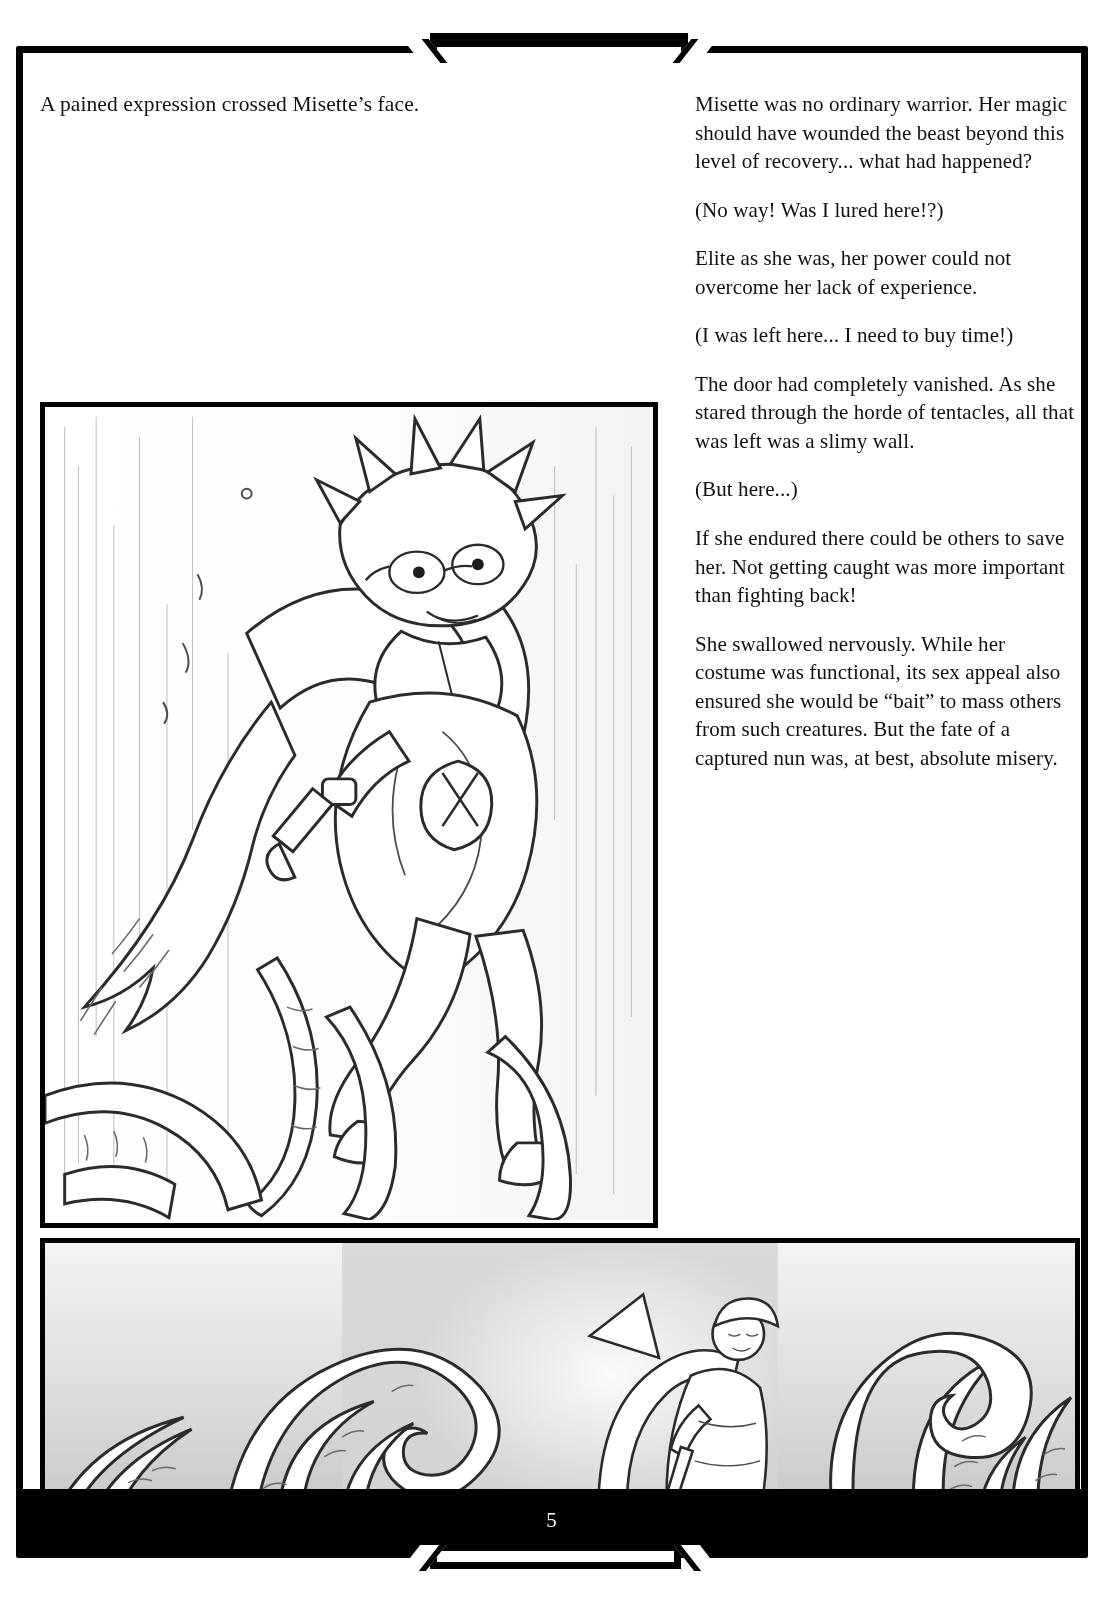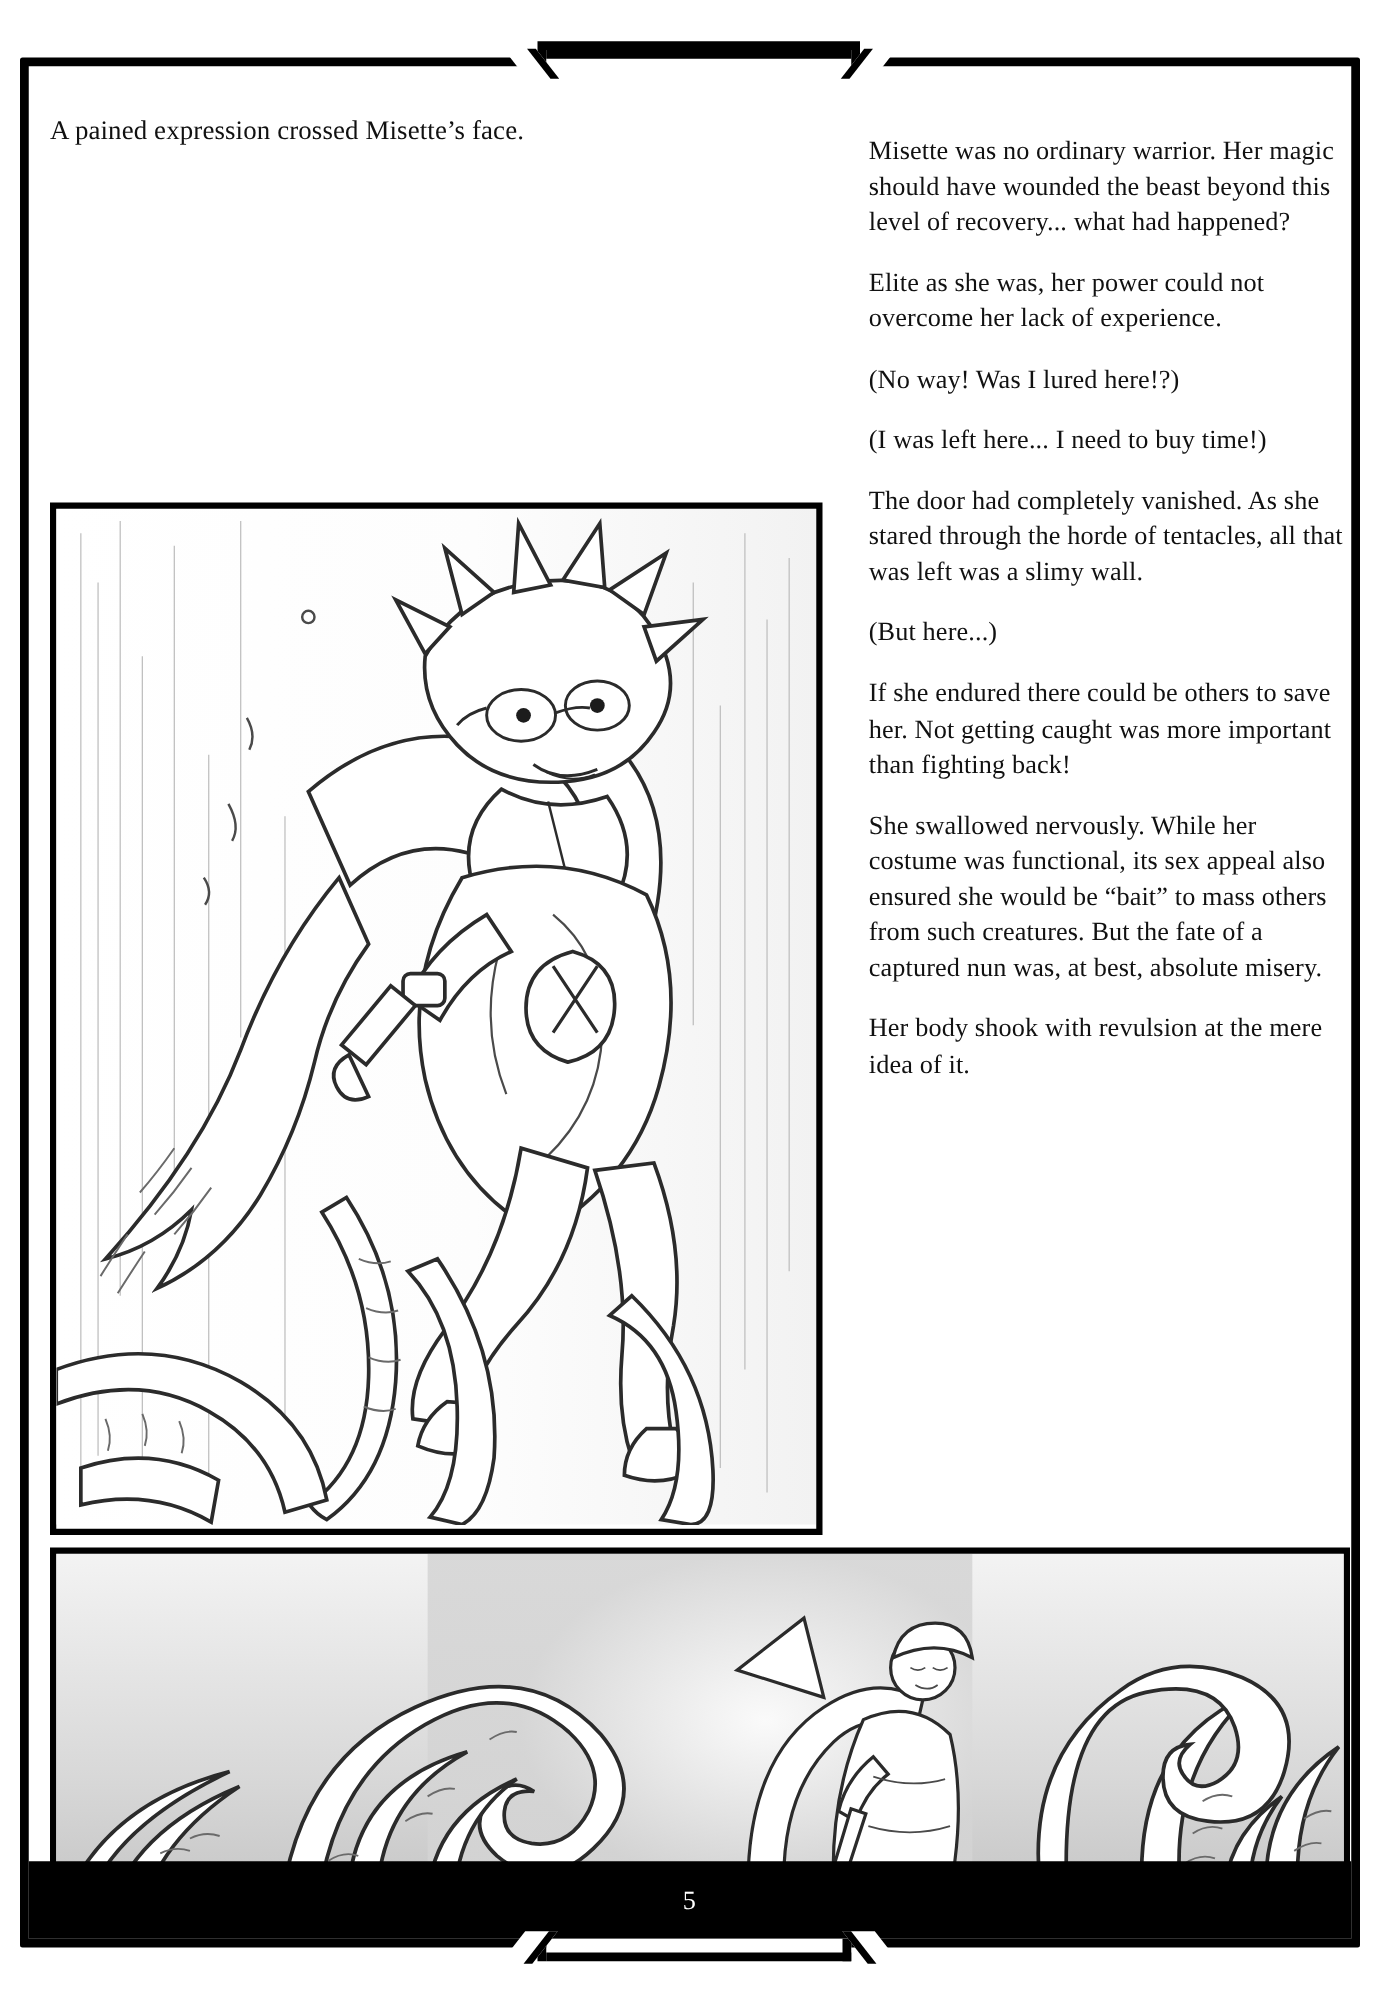--- a/index.html
+++ b/index.html
@@ -95,21 +95,21 @@
 
   .col-left {
     position: absolute;
     left: 0;
     top: 0;
     width: 615px;
   }
   .col-right {
     position: absolute;
     left: 655px;
-    top: 16px;
+    top: 0;
     width: 385px;
   }
 
   p.para {
     margin: 0 0 22px 0;
     font-size: 21.5px;
     line-height: 1.33;
     text-align: left;
     letter-spacing: 0.1px;
   }
@@ -210,28 +210,27 @@
   <div class="content">
 
     <div class="columns">
 
       <div class="col-left">
         <p class="para">A pained expression crossed Misette’s face.</p>
       </div>
 
       <div class="col-right">
         <p class="para">Misette was no ordinary warrior. Her magic should have wounded the beast beyond this level of recovery... what had happened?</p>
+        <p class="para">(No way! Was I lured here!?)</p>
         <p class="para">Elite as she was, her power could not overcome her lack of experience.</p>
-        <p class="para">(No way! Was I lured here!?)</p>
         <p class="para">(I was left here... I need to buy time!)</p>
         <p class="para">The door had completely vanished. As she stared through the horde of tentacles, all that was left was a slimy wall.</p>
         <p class="para">(But here...)</p>
         <p class="para">If she endured there could be others to save her. Not getting caught was more important than fighting back!</p>
         <p class="para">She swallowed nervously. While her costume was functional, its sex appeal also ensured she would be “bait” to mass others from such creatures. But the fate of a captured nun was, at best, absolute misery.</p>
-        <p class="para">Her body shook with revulsion at the mere idea of it.</p>
       </div>
 
       <div class="panel" id="panel-main">
         <svg class="panel-art" viewBox="0 0 618 826" preserveAspectRatio="none">
           <defs>
             <linearGradient id="bgGradA" x1="0" y1="0" x2="1" y2="0">
               <stop offset="0%" stop-color="#ffffff"></stop>
               <stop offset="55%" stop-color="#fdfdfd"></stop>
               <stop offset="100%" stop-color="#f2f2f2"></stop>
             </linearGradient>

